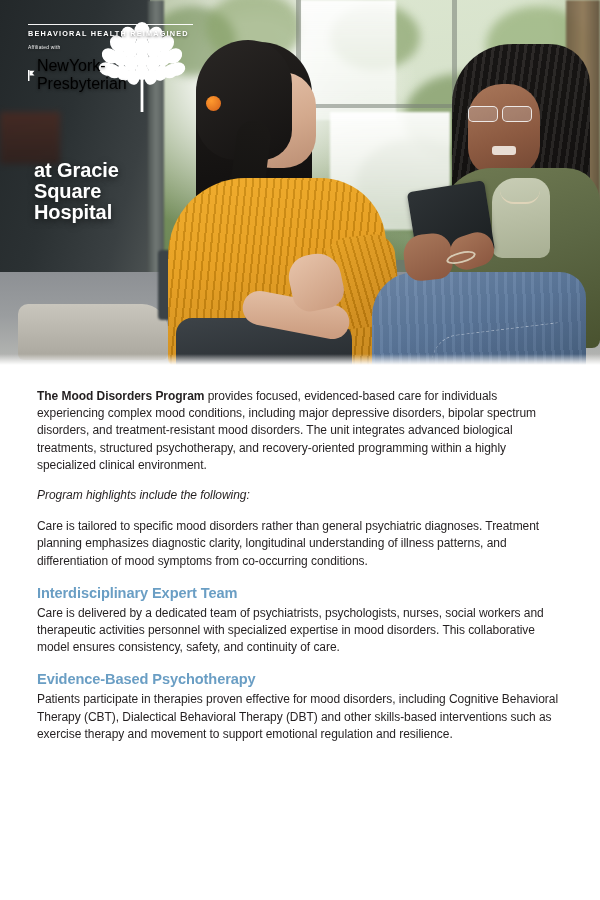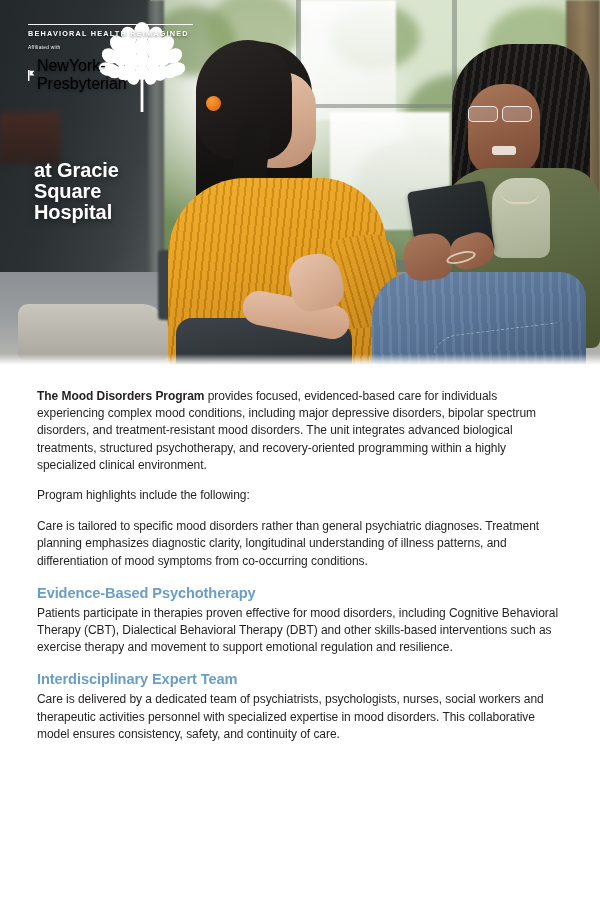--- a/index.html
+++ b/index.html
@@ -306,21 +306,21 @@
     position:absolute; left:0; top:368px;
     width:600px; padding:20px 36px 0 37px;
   }
   p.intro, p.lead, p.sect-body {
     color:#231f20;
     font-size:12px; line-height:17.2px;
     letter-spacing:-.05px;
   }
   p.intro { margin-bottom:13px; }
   p.intro b { font-weight:700; }
-  p.lead { margin-bottom:14px; }
+  p.lead { margin-bottom:14px;font-style:italic; }
 
   .section { margin-bottom:14px; }
   .section:last-child { margin-bottom:0; }
   h2.sect-title {
     color:#6a9ec4;
     font-size:14.6px; line-height:18px;
     font-weight:700; letter-spacing:-.1px;
     margin-bottom:3px;
   }
 </style>
@@ -454,23 +454,23 @@
     <p class="lead">Program highlights include the following:</p>
 
     <div class="section">
       <p class="sect-body">Care is tailored to specific mood disorders rather than general psychiatric diagnoses. Treatment planning emphasizes diagnostic clarity, longitudinal understanding of illness patterns, and differentiation of mood symptoms from co-occurring conditions.</p>
     </div>
 
     <div class="section">
     </div>
 
     <div class="section">
+      <h2 class="sect-title">Interdisciplinary Expert Team</h2>
+      <p class="sect-body">Care is delivered by a dedicated team of psychiatrists, psychologists, nurses, social workers and therapeutic activities personnel with specialized expertise in mood disorders. This collaborative model ensures consistency, safety, and continuity of care.</p>
+    </div>
+
+    <div class="section">
       <h2 class="sect-title">Evidence-Based Psychotherapy</h2>
       <p class="sect-body">Patients participate in therapies proven effective for mood disorders, including Cognitive Behavioral Therapy (CBT), Dialectical Behavioral Therapy (DBT) and other skills-based interventions such as exercise therapy and movement to support emotional regulation and resilience.</p>
     </div>
 
-    <div class="section">
-      <h2 class="sect-title">Interdisciplinary Expert Team</h2>
-      <p class="sect-body">Care is delivered by a dedicated team of psychiatrists, psychologists, nurses, social workers and therapeutic activities personnel with specialized expertise in mood disorders. This collaborative model ensures consistency, safety, and continuity of care.</p>
-    </div>
-
   </div>
 </div>
 
 </body></html>

